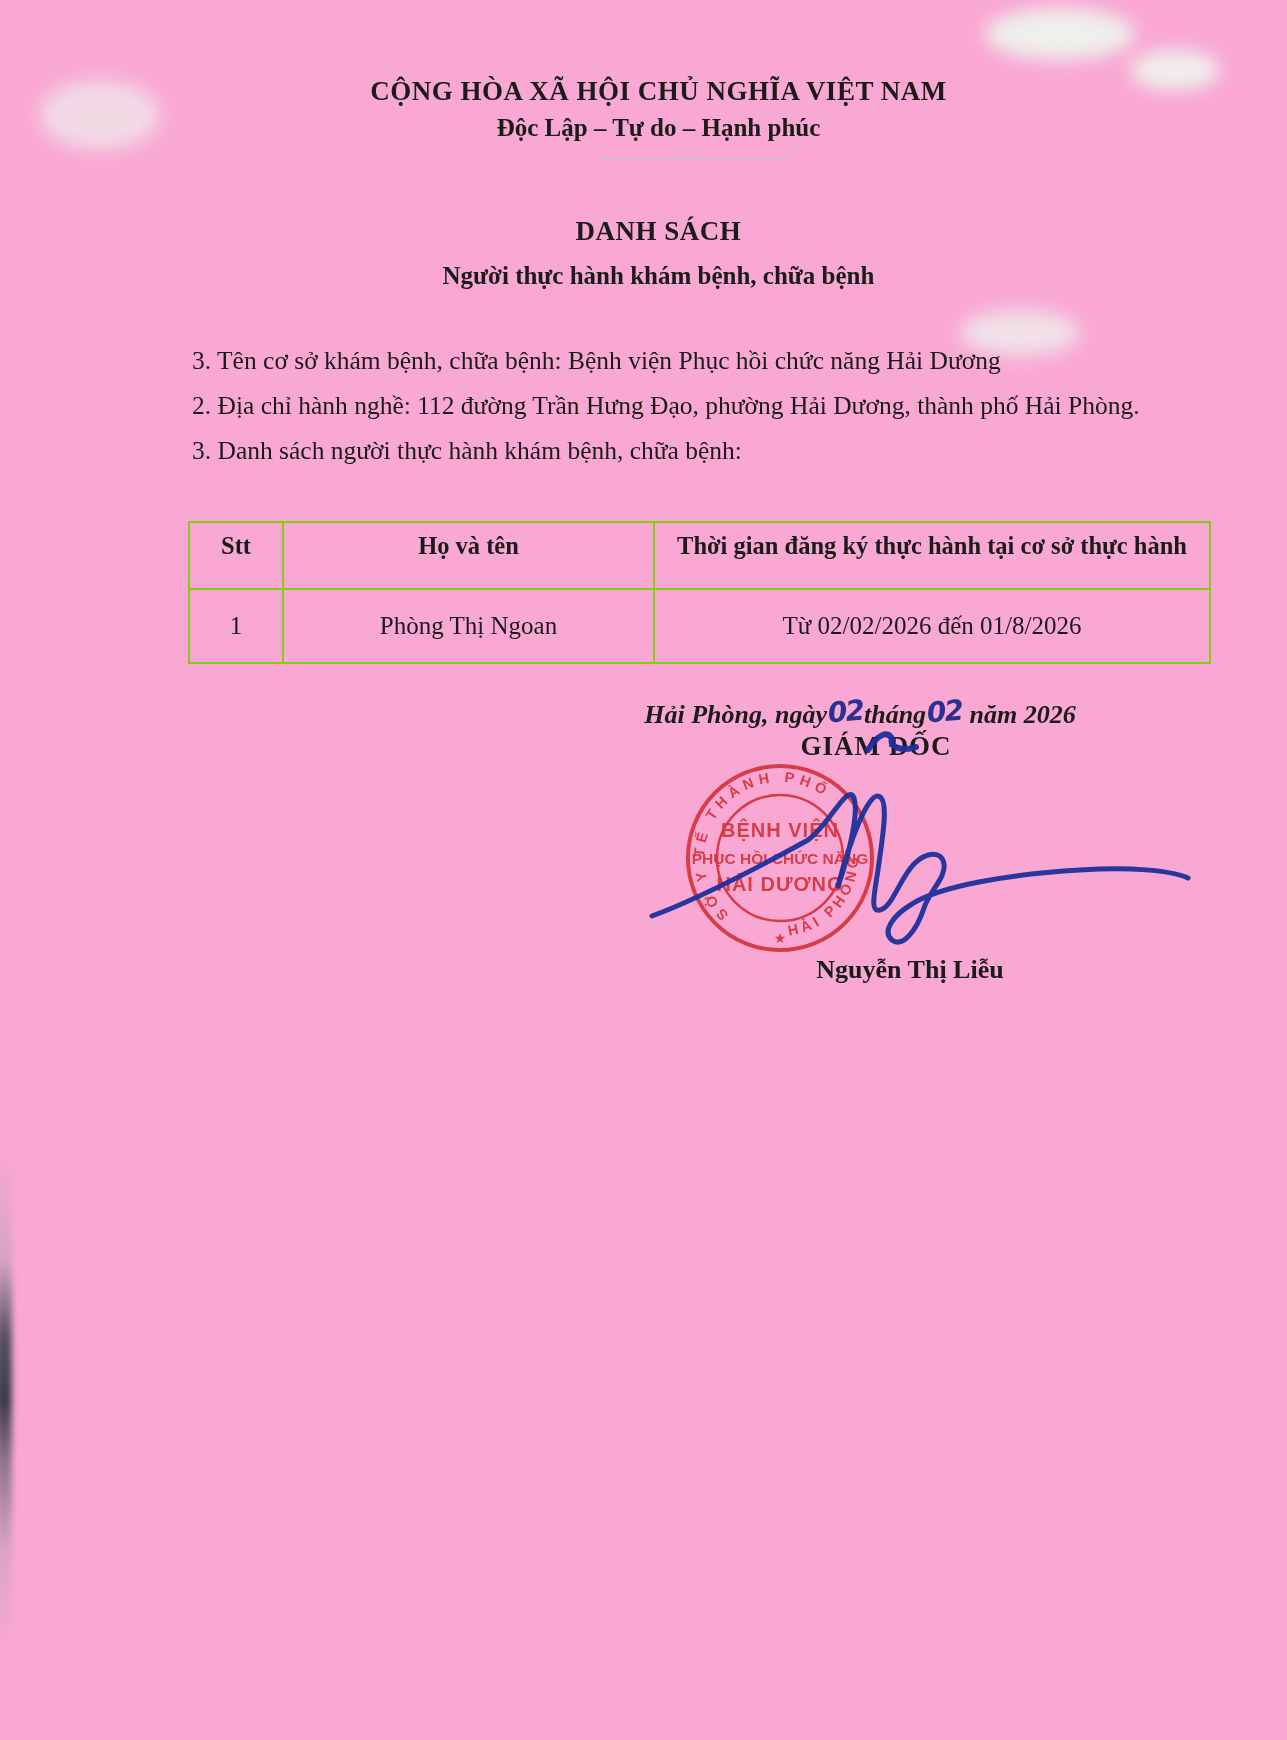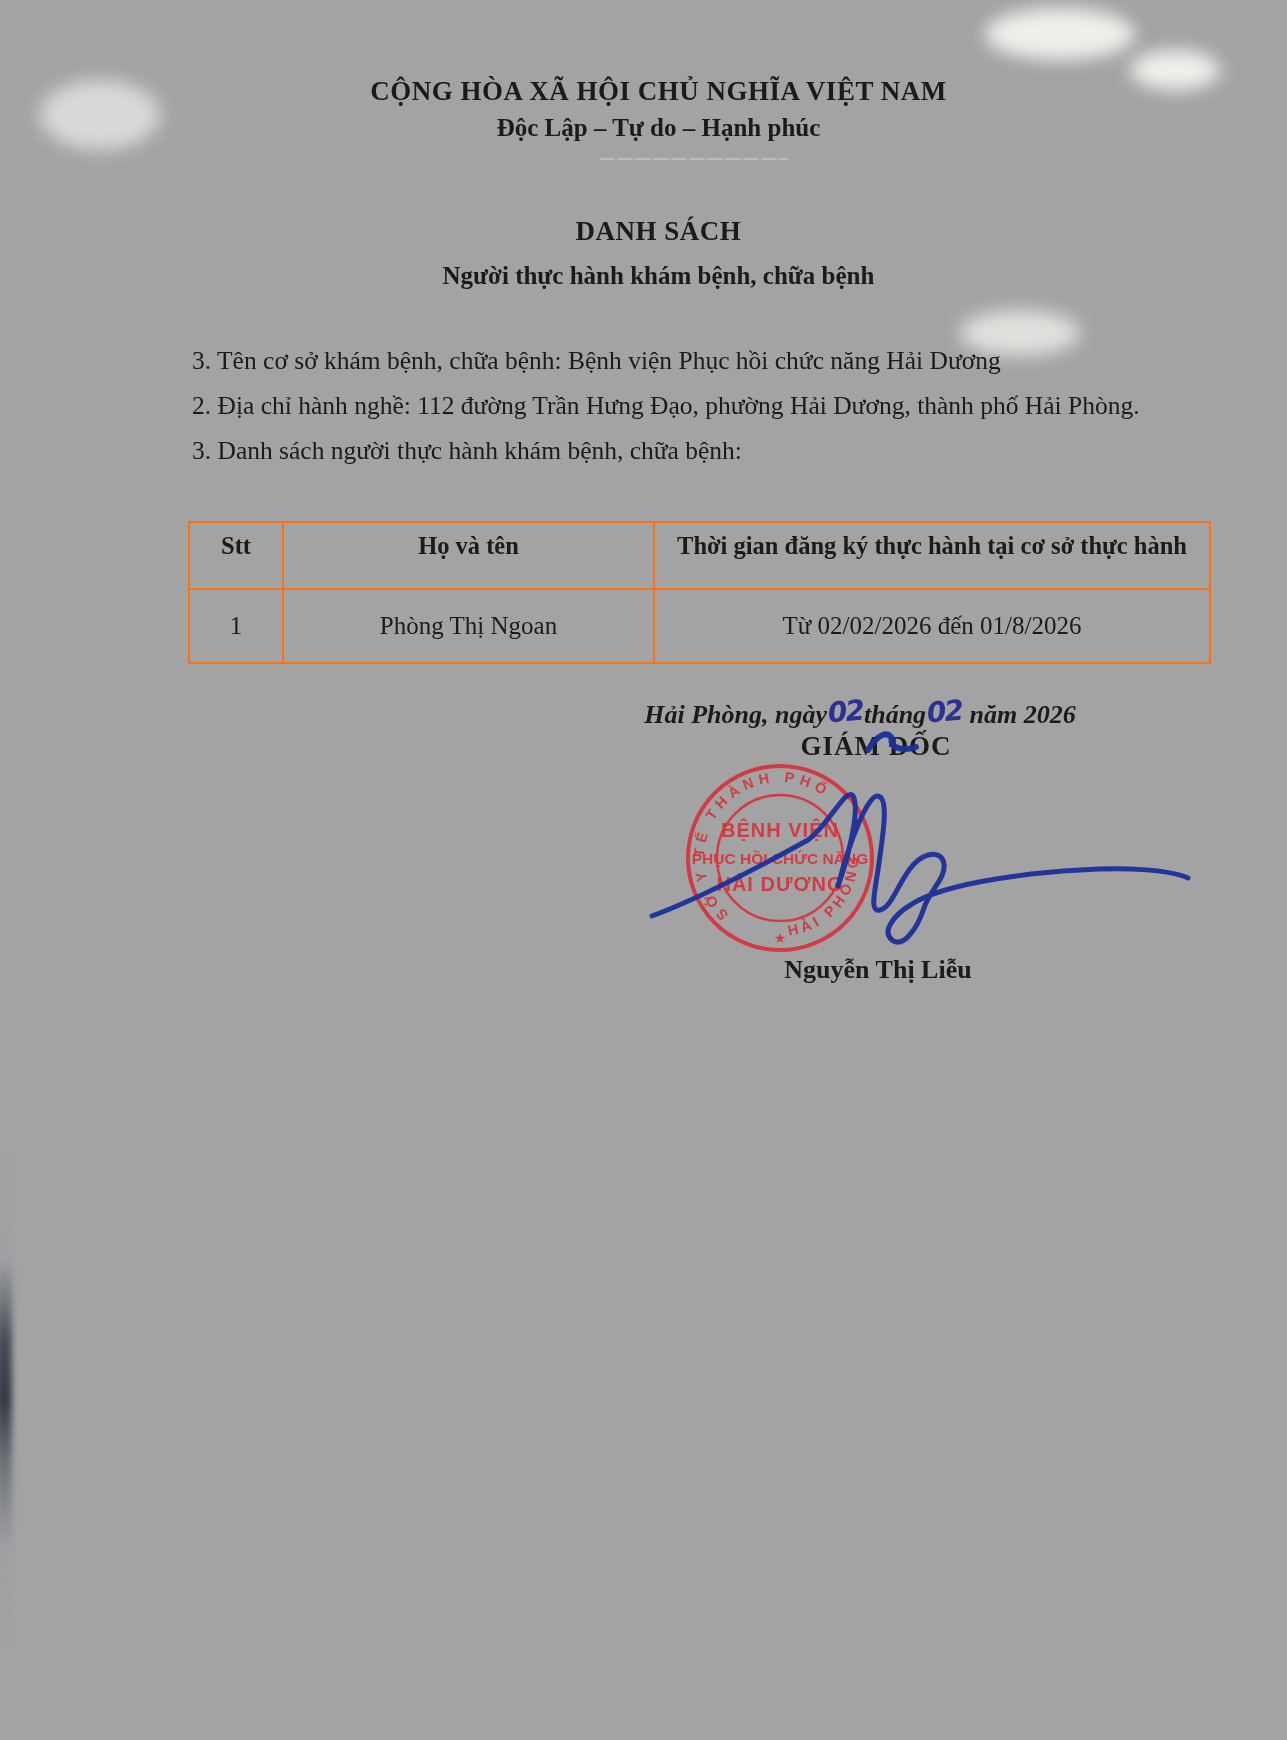--- a/index.html
+++ b/index.html
@@ -1,19 +1,19 @@
 <!DOCTYPE html>
 <html><head>
 <meta charset="utf-8">
 <style>
   html,body{margin:0;padding:0;background:#e8e8e6;}
   .page{
     position:relative;
     width:1287px;height:1740px;
-    background:#a3a3a3;
+    background:#f9a8d4;
     font-family:"Liberation Serif","DejaVu Serif",serif;
     color:#1b1b1b;
     overflow:hidden;
     margin:0 auto;
   }
   
   .smudge-left{
     position:absolute;left:-4px;top:1150px;width:16px;height:500px;
     background:linear-gradient(to bottom,
       rgba(150,155,165,0) 0%,
@@ -49,21 +49,21 @@
     font-size:25.5px;line-height:45px;
   }
   .items p{margin:0;}
 
   table.main{
     position:absolute;left:188px;top:521px;
     border-collapse:collapse;table-layout:fixed;
     width:1021px;
   }
   table.main td,table.main th{
-    border:2px solid #f97316;
+    border:2px solid #84cc16;
     text-align:center;
     padding:0 8px;
     font-size:25px;
   }
   table.main thead th{
     font-weight:bold;font-size:24.5px;line-height:31px;
     vertical-align:top;padding-top:7px;height:67px;box-sizing:border-box;
   }
   table.main tbody td{height:72px;vertical-align:middle;}
   .col-stt{width:94px;}
@@ -80,21 +80,21 @@
     color:#2b3190;
     font-style:italic;font-weight:bold;font-size:28px;
     display:inline-block;transform:rotate(-5deg) translateY(-2px);
     letter-spacing:-2px;margin:0 1px;
   }
   .signer-title{
     position:absolute;left:676px;top:731px;width:400px;text-align:center;
     font-size:27px;font-weight:bold;letter-spacing:1px;
   }
   .signer-name{
-    position:absolute;left:678px;top:955px;width:400px;text-align:center;
+    position:absolute;left:710px;top:955px;width:400px;text-align:center;
     font-size:26px;font-weight:bold;
   }
   .stamp-svg{position:absolute;left:670px;top:748px;}
   .sig-svg{position:absolute;left:630px;top:720px;}
 </style>
 </head>
 <body>
 
 <div class="page">
 

